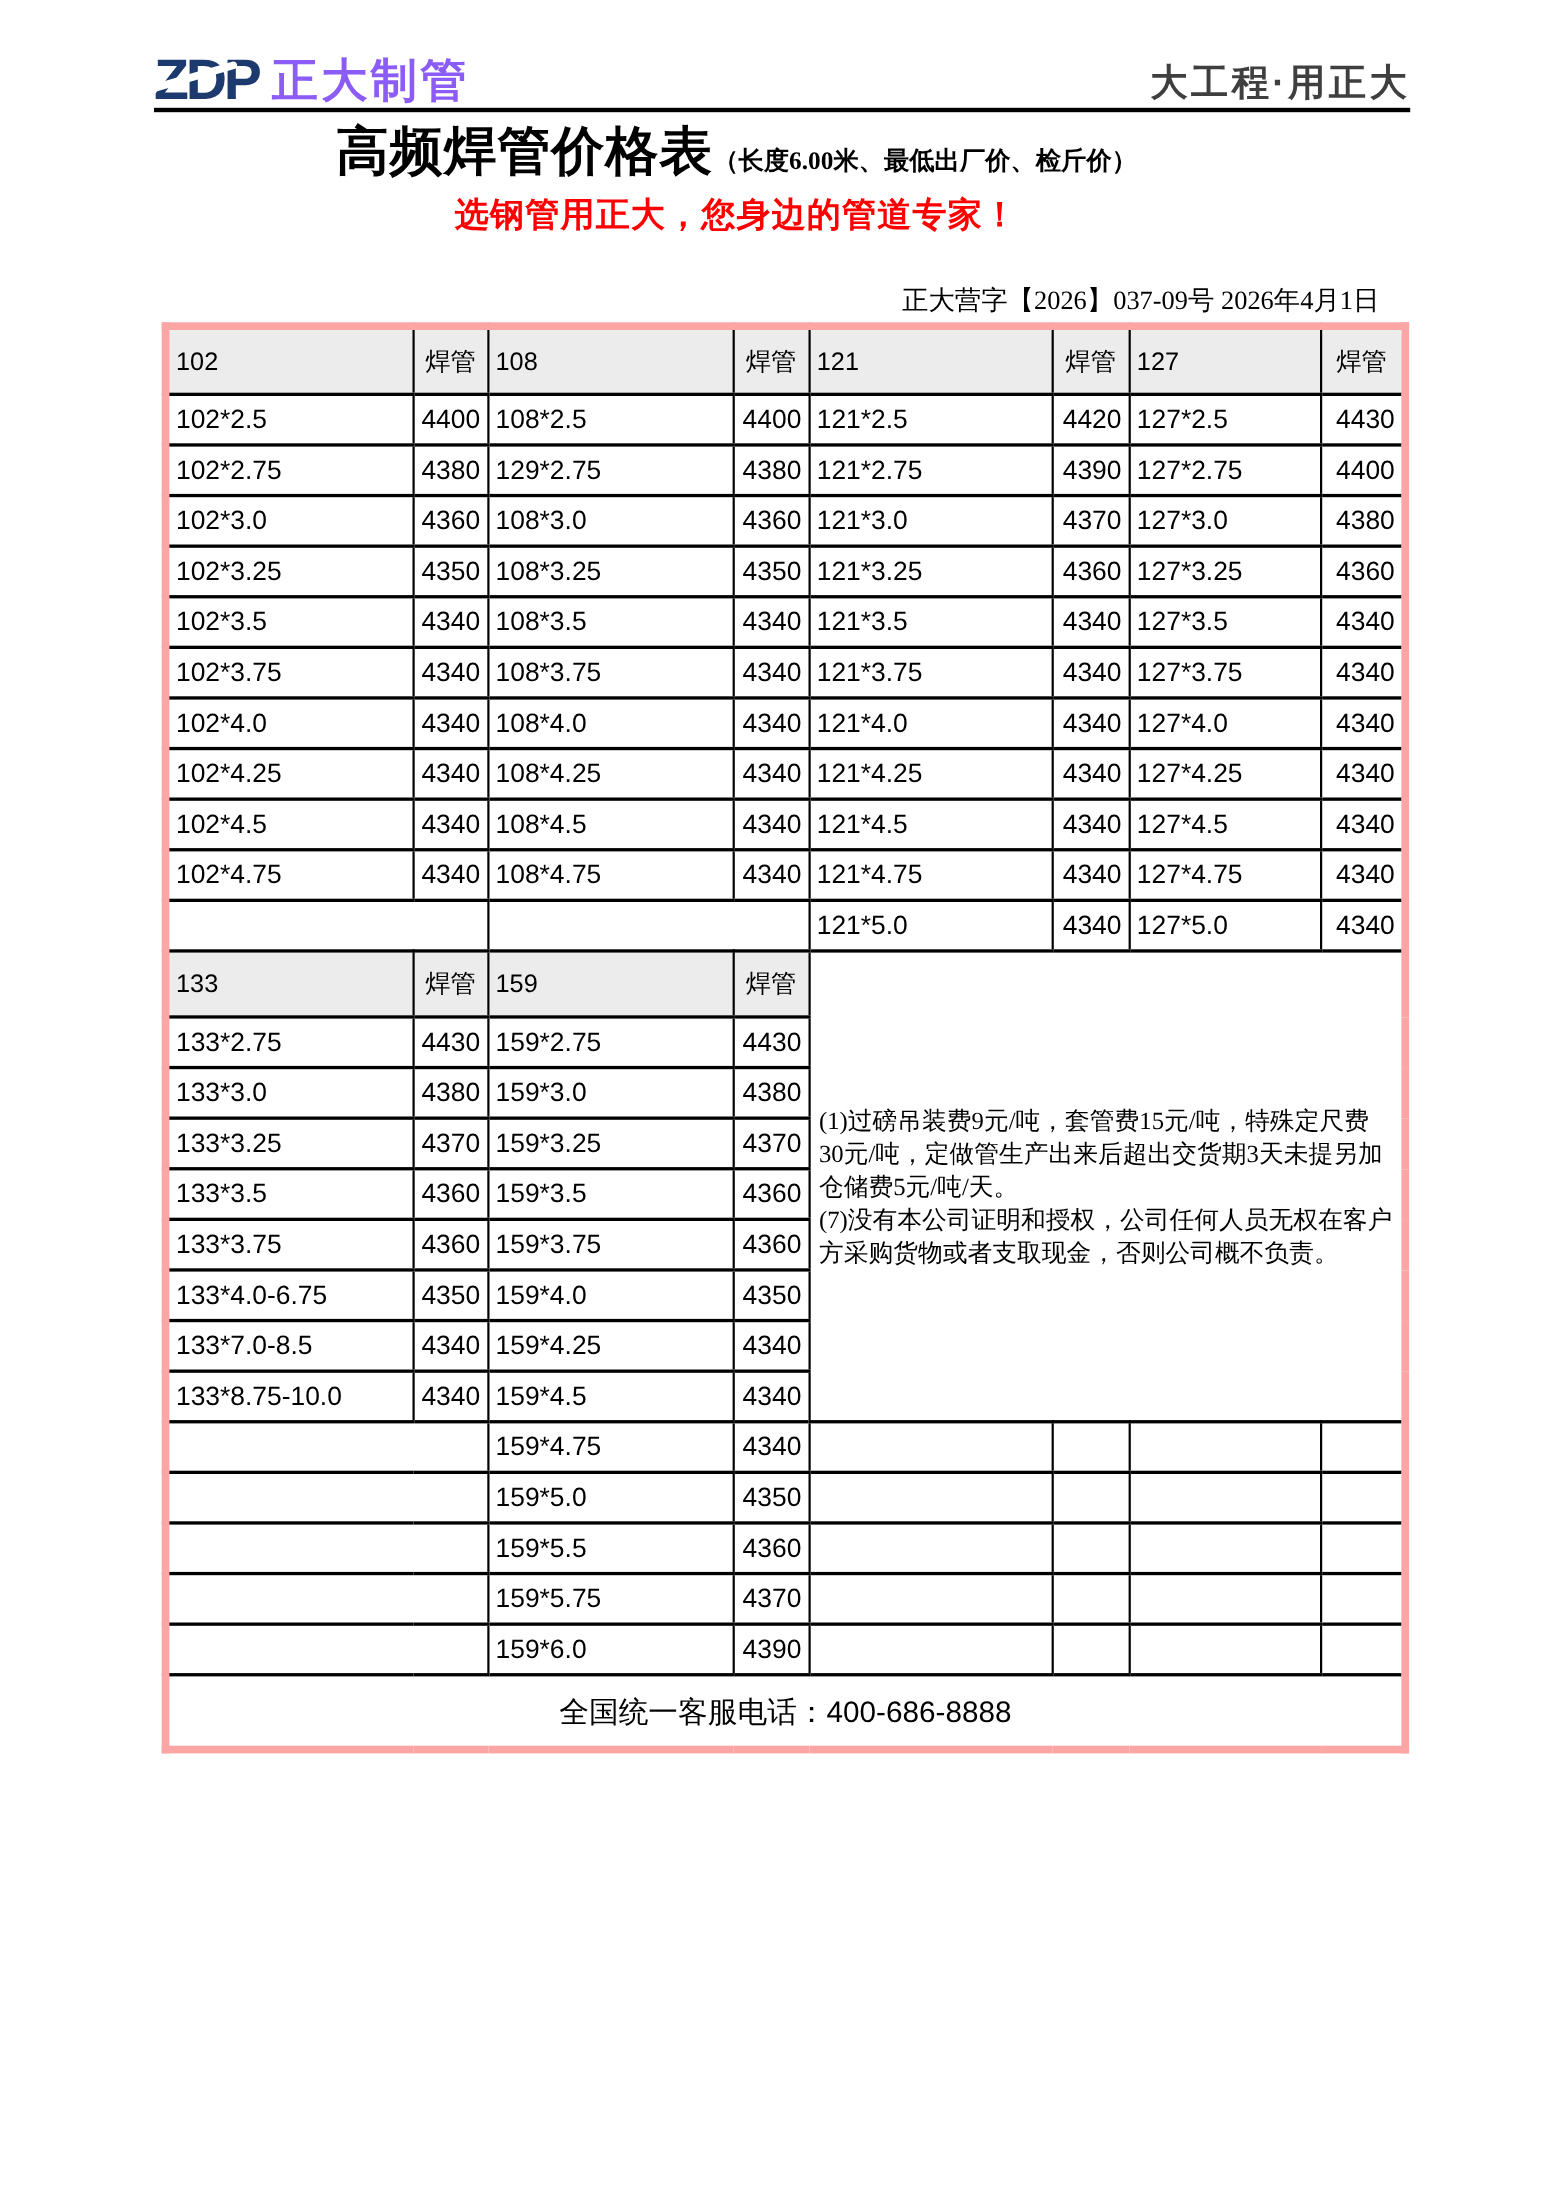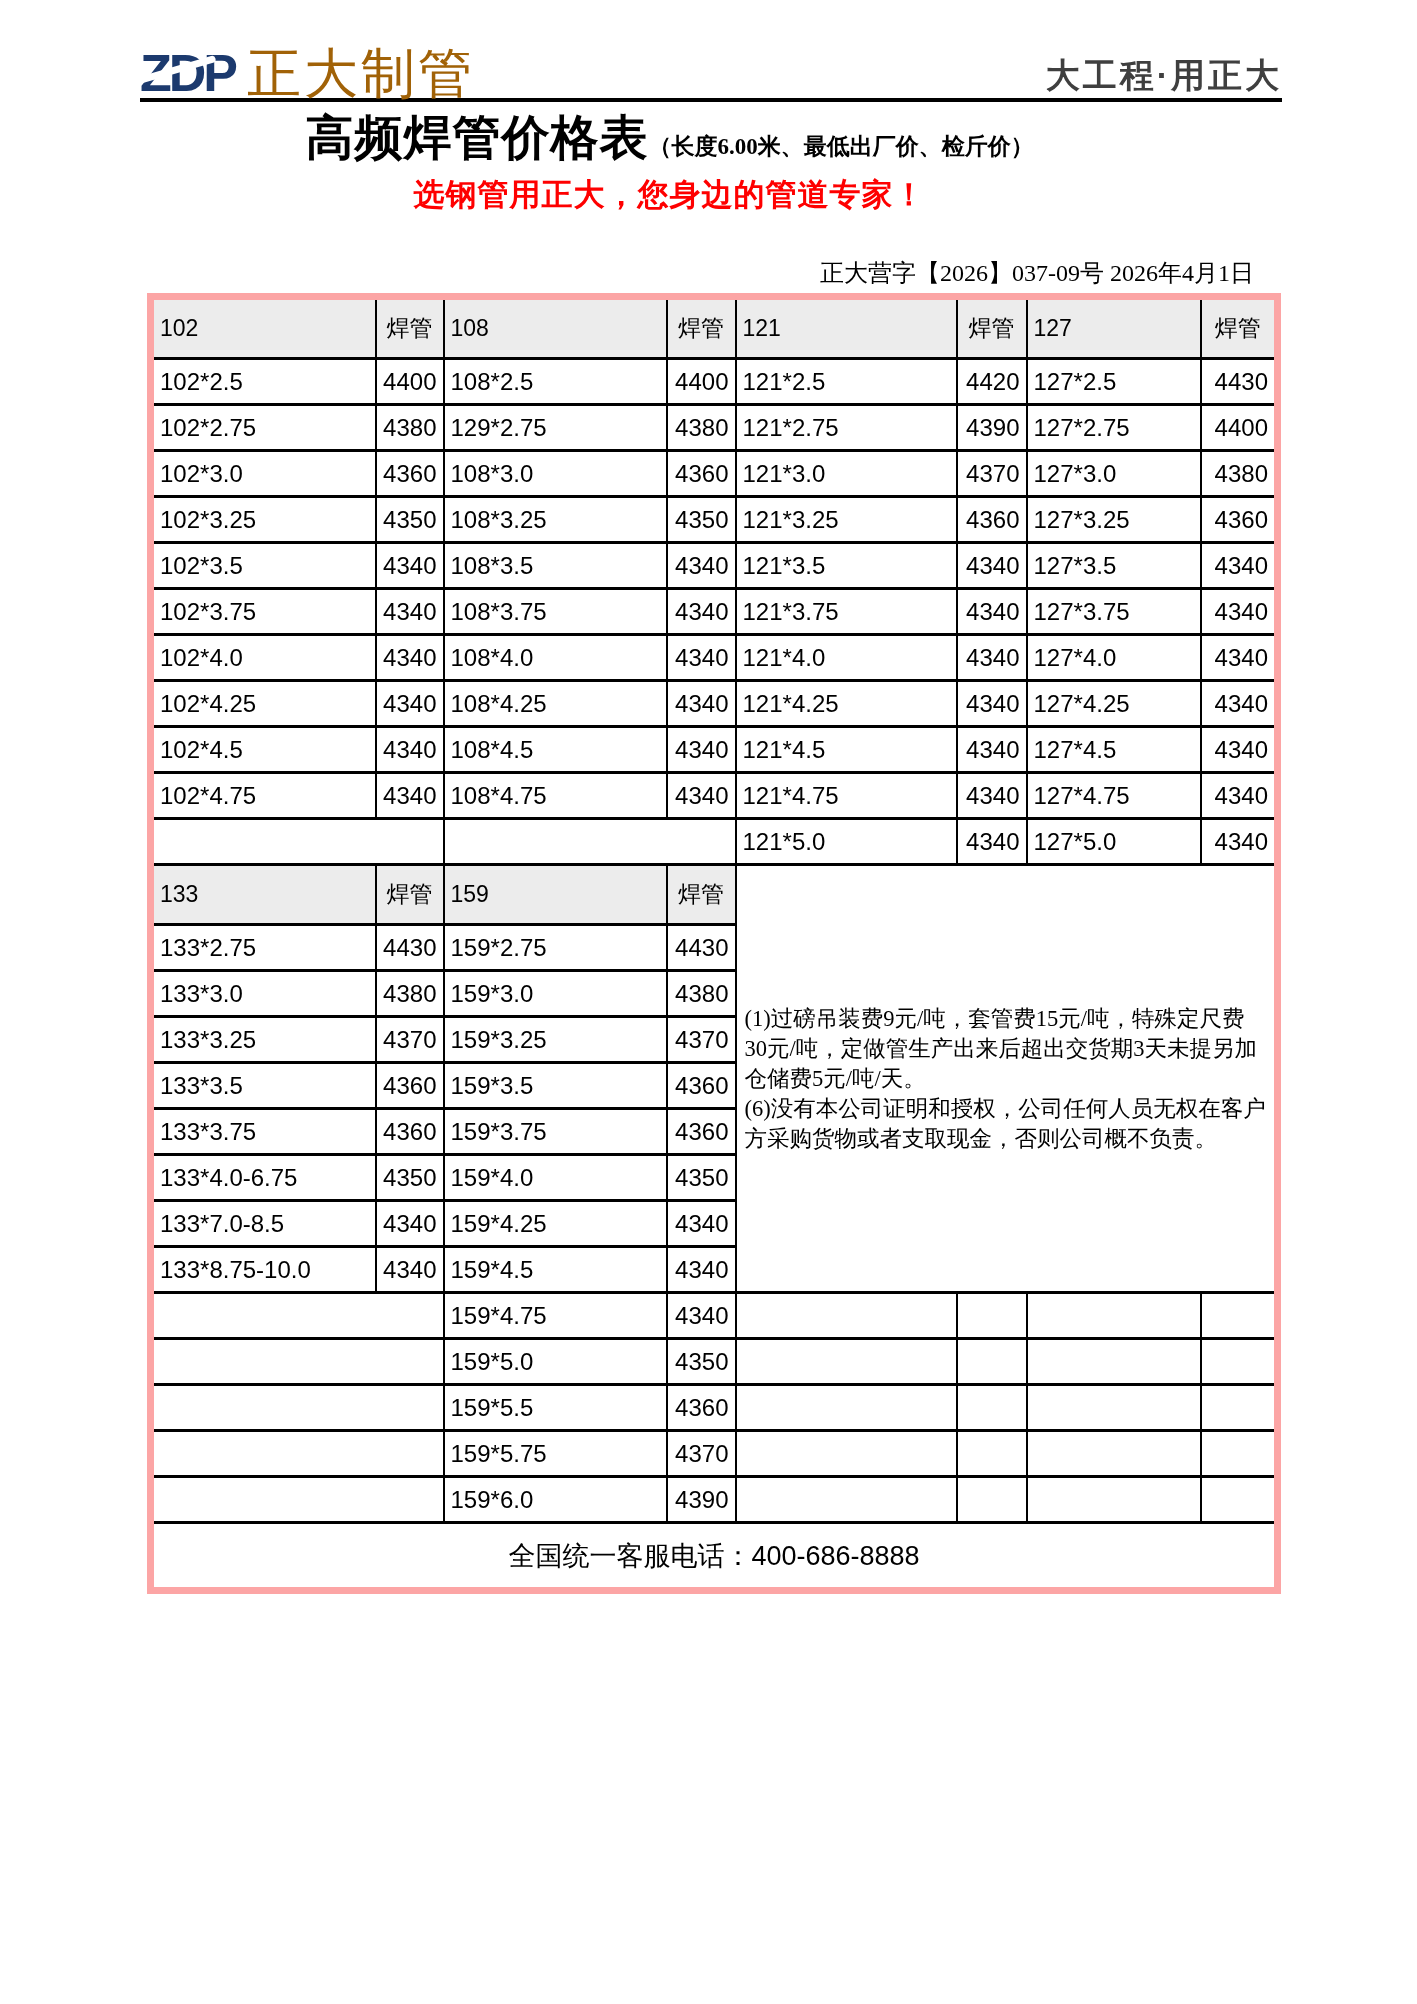--- a/index.html
+++ b/index.html
@@ -18,21 +18,21 @@
   .logo { display:flex; align-items:flex-end; gap:12px; }
   .zdp {
     position:relative; font-weight:bold; font-size:52px; line-height:44px;
     color:#1c3a6e; letter-spacing:-3px; font-family:"Liberation Sans", sans-serif;
   }
   .swoosh {
     position:absolute; left:-3px; top:15px; width:80px; height:7px;
     background:#fff; transform:rotate(-16deg); border-radius:4px; display:block;
   }
   .company {
-    font-size:54px; line-height:44px; font-weight:normal; color:#a16207;
+    font-size:42px; line-height:44px; font-weight:bold; color:#8b5cf6;
     letter-spacing:3px;
   }
   .slogan-right {
     font-size:34px; line-height:40px; font-weight:bold; color:#3f3f3f;
     letter-spacing:3px;
     margin-left:16px;
   }
 
   
   .title-block {
@@ -237,21 +237,21 @@
           <td class="name">127*5.0</td>
           <td class="price">4340</td>
         </tr>
         <tr class="hdr">
           <th class="name-h">133</th>
           <th class="price-h">焊管</th>
           <th class="name-h">159</th>
           <th class="price-h">焊管</th>
           <td class="notes-cell" colspan="4" rowspan="9">
             <p>(1)过磅吊装费9元/吨，套管费15元/吨，特殊定尺费30元/吨，定做管生产出来后超出交货期3天未提另加仓储费5元/吨/天。</p>
-            <p>(6)没有本公司证明和授权，公司任何人员无权在客户方采购货物或者支取现金，否则公司概不负责。</p>
+            <p>(7)没有本公司证明和授权，公司任何人员无权在客户方采购货物或者支取现金，否则公司概不负责。</p>
           </td>
         </tr>
         <tr class="data">
           <td class="name">133*2.75</td>
           <td class="price">4430</td>
           <td class="name">159*2.75</td>
           <td class="price">4430</td>
         </tr>
         <tr class="data">
           <td class="name">133*3.0</td>

